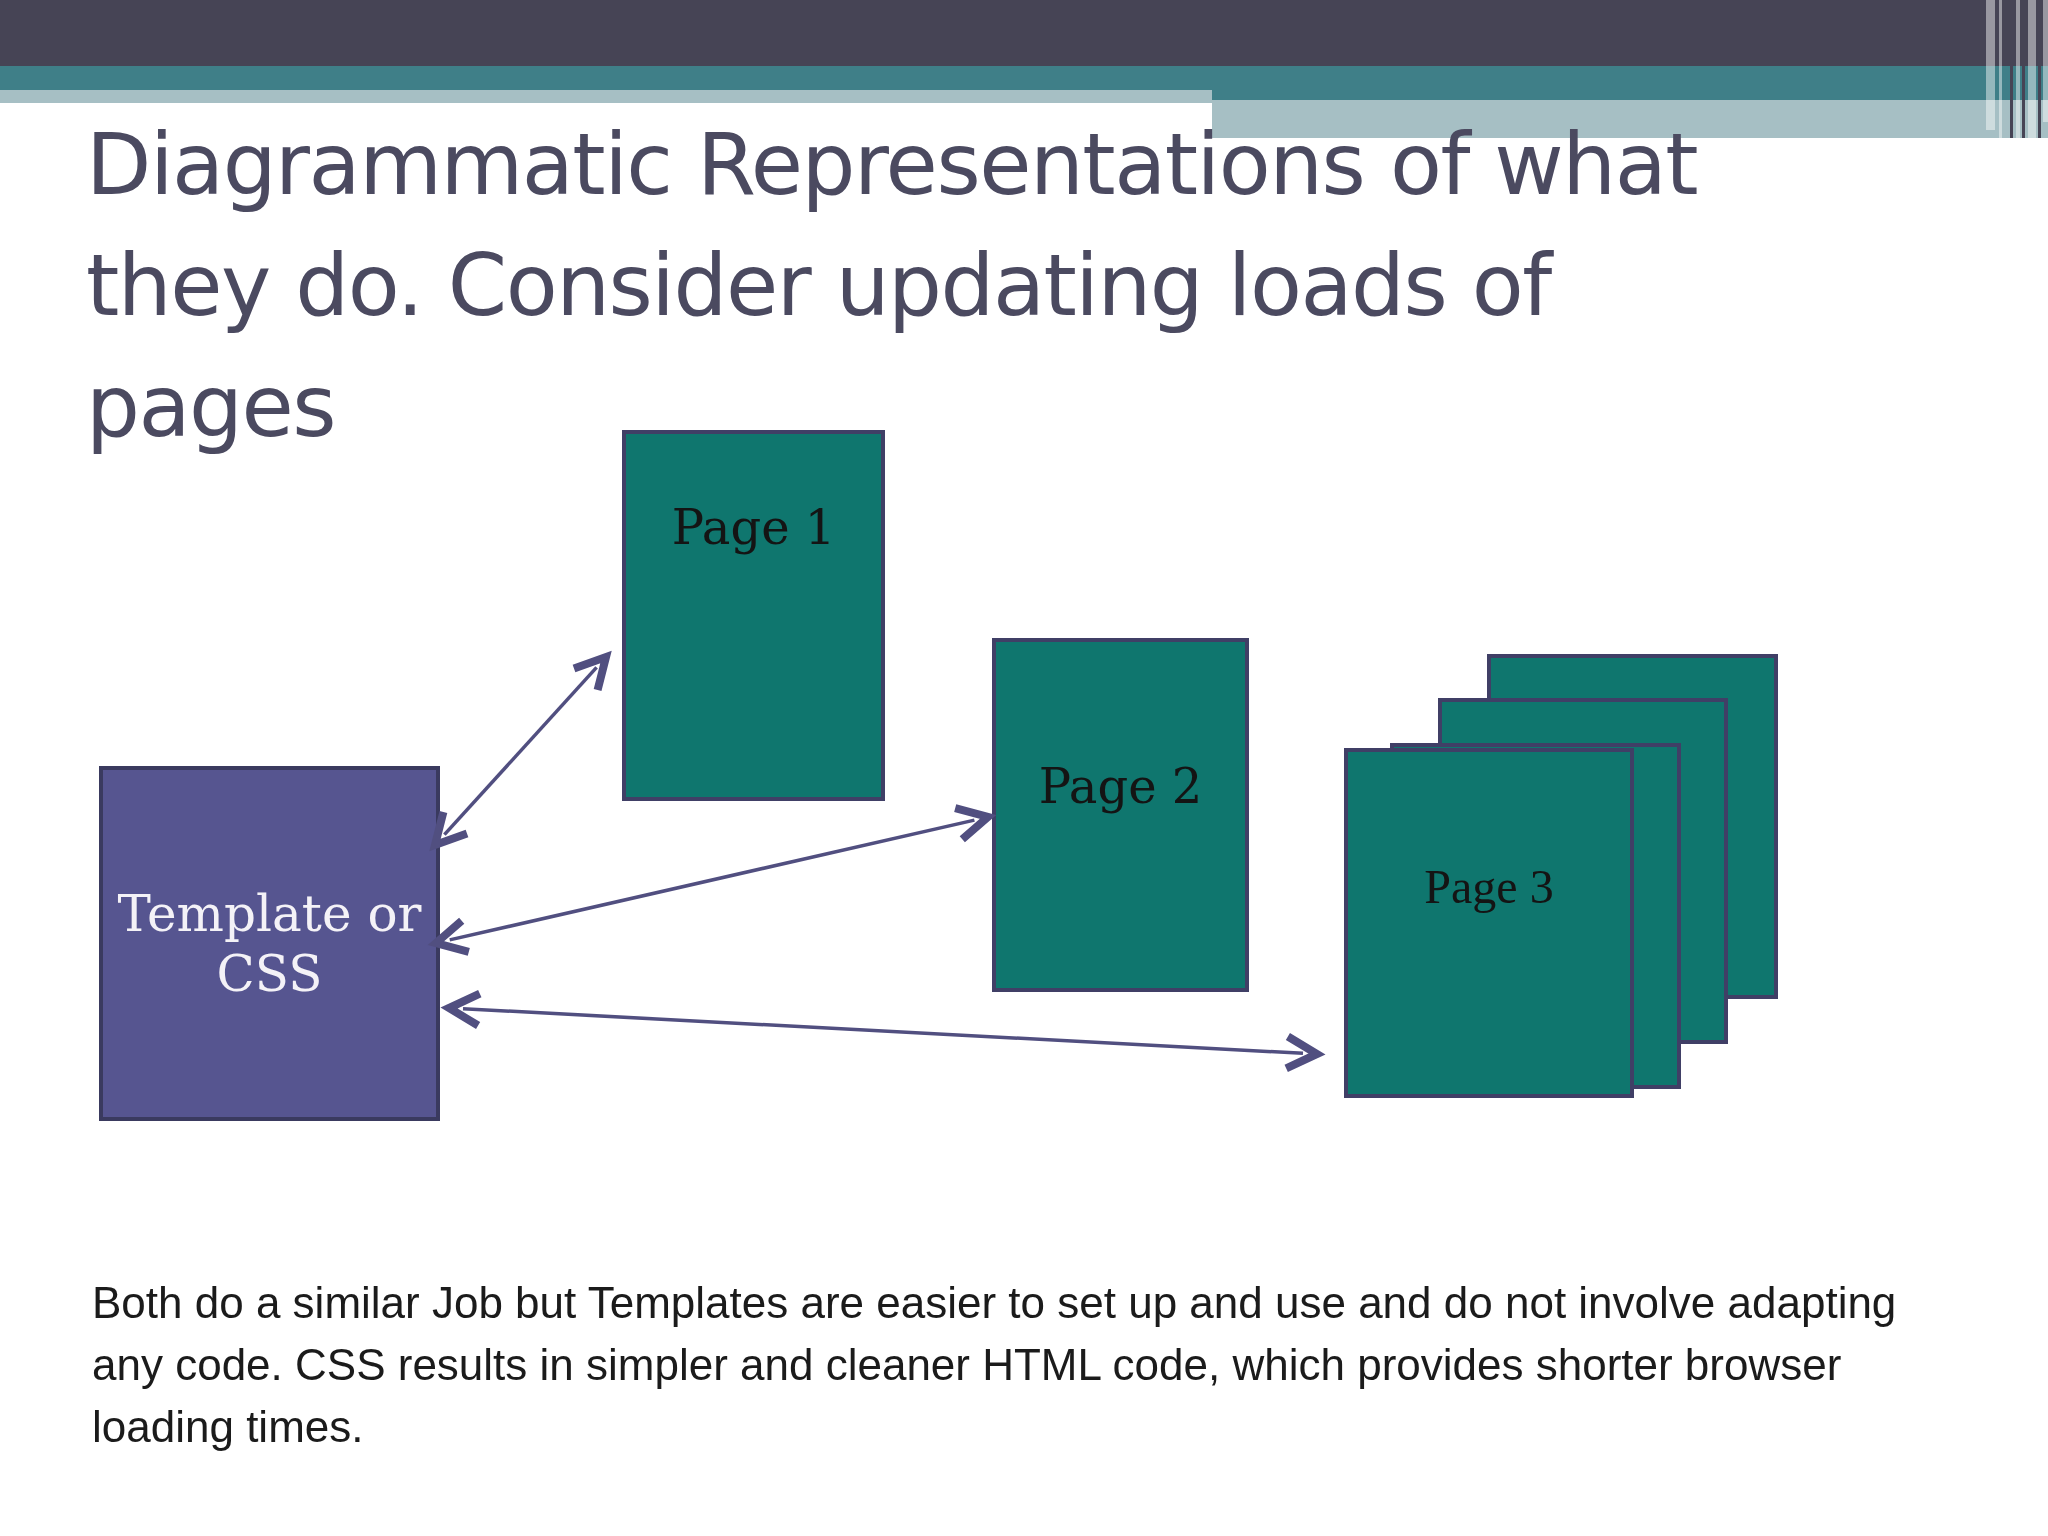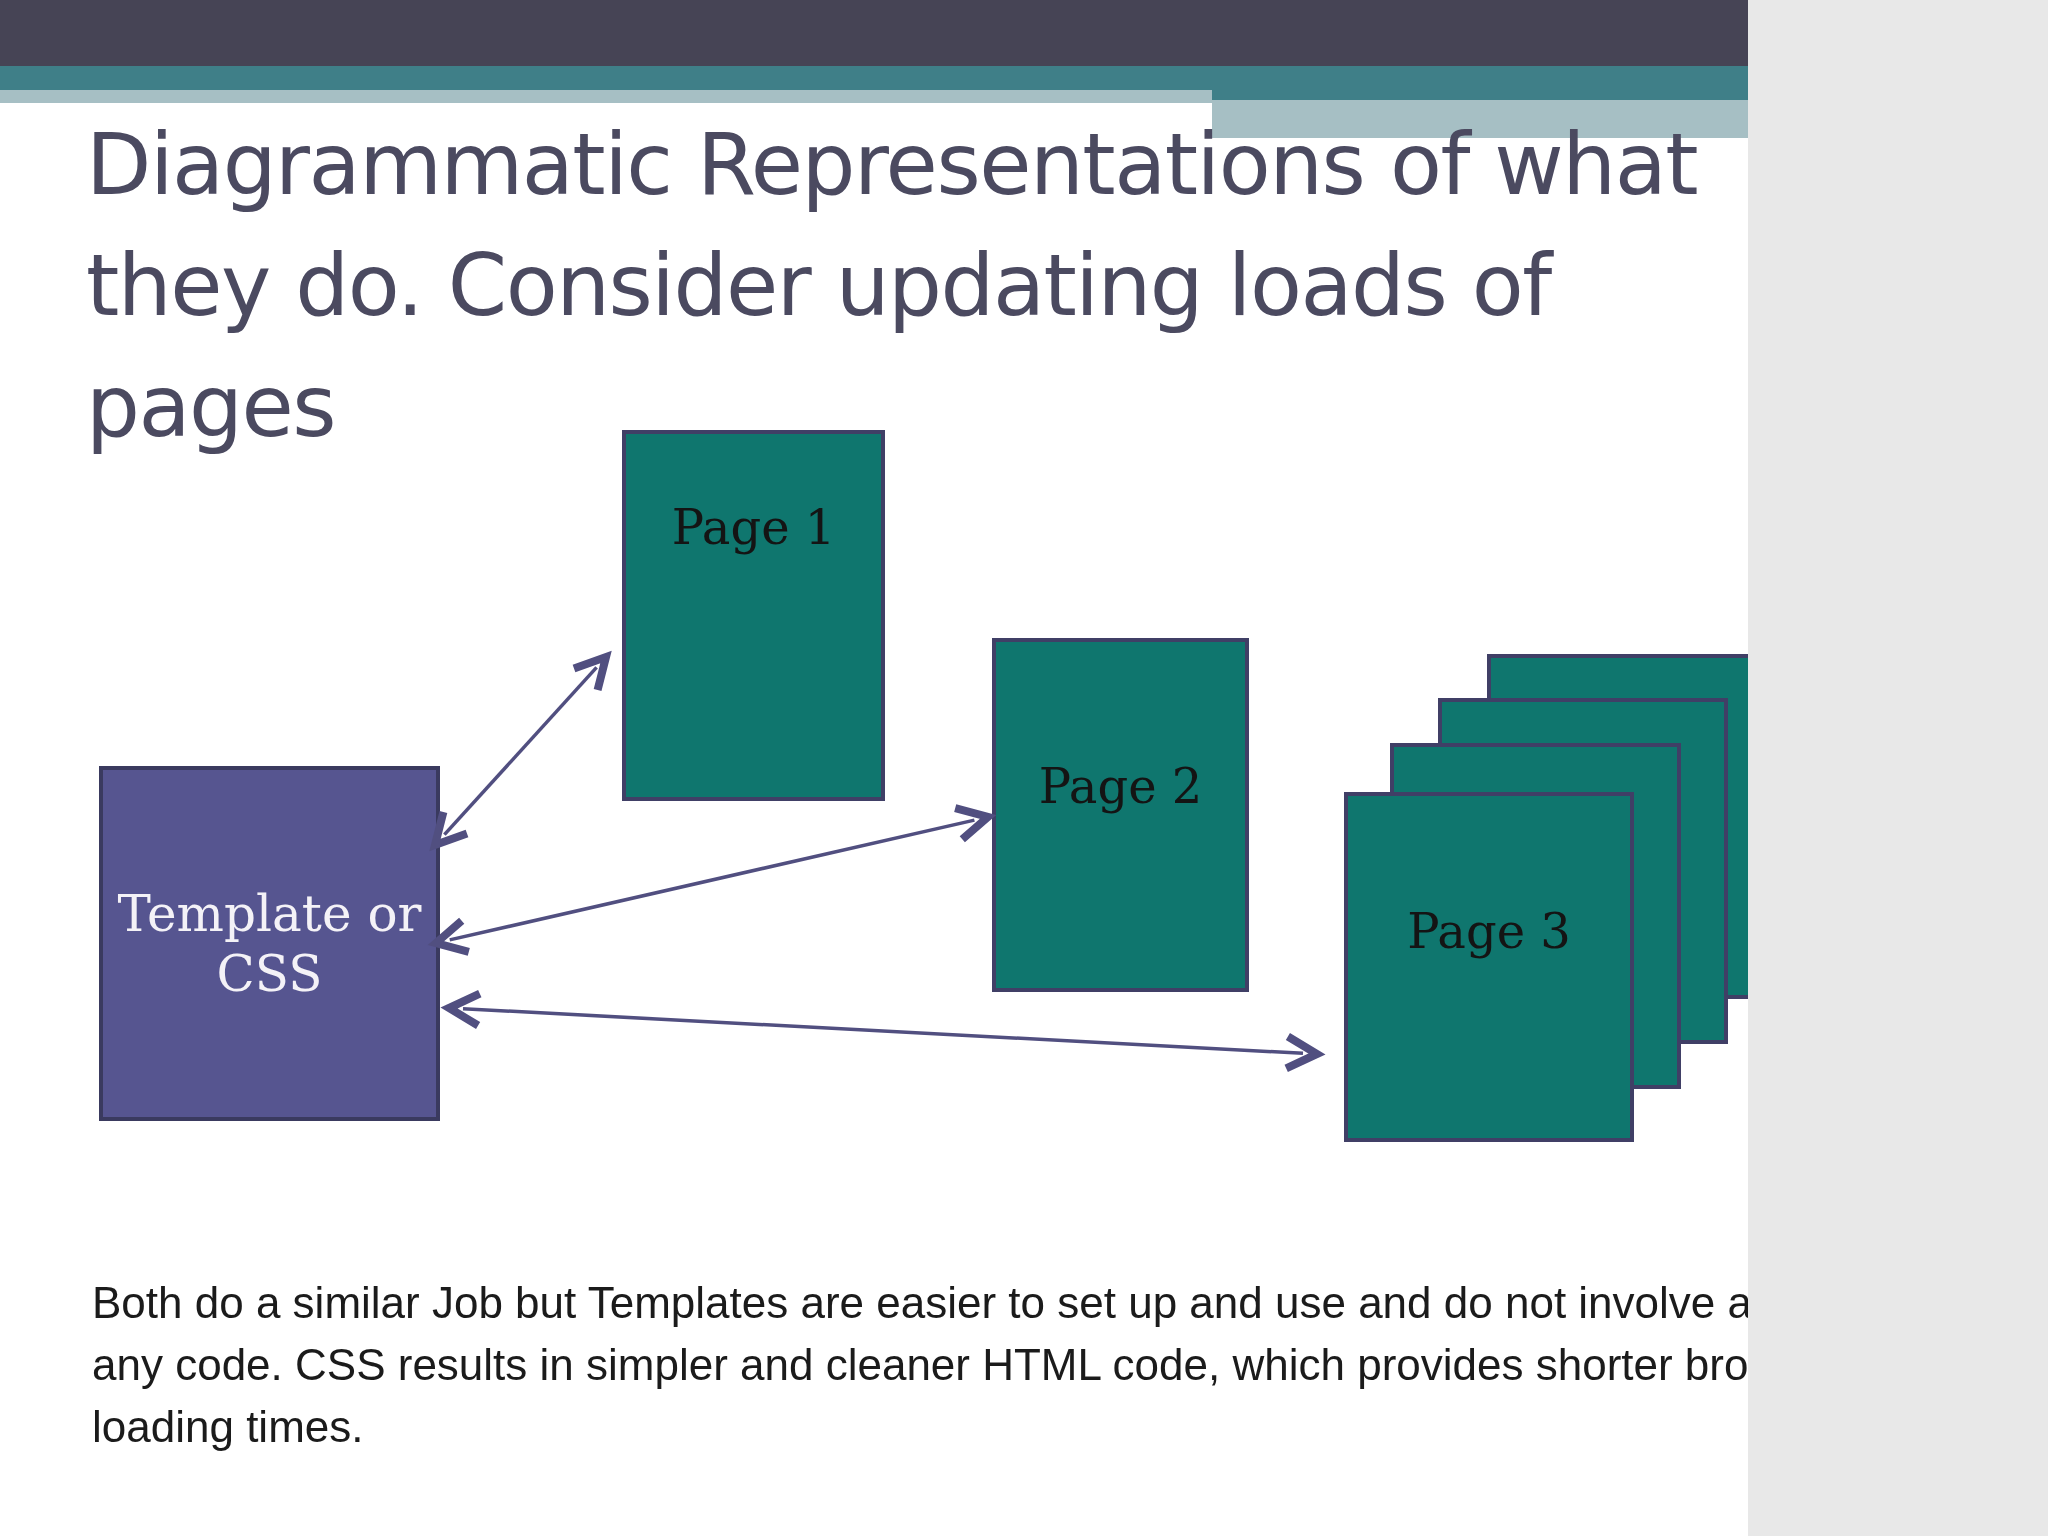--- a/index.html
+++ b/index.html
@@ -1,19 +1,19 @@
 <!DOCTYPE html>
 <html><head>
 <meta charset="utf-8">
 <style>
   * { margin: 0; padding: 0; box-sizing: border-box; }
   html, body { background: #e8e8e8; }
   .slide {
     position: relative;
-    width: 1748px;
+    width: 2048px;
     height: 1536px;
     background: #ffffff;
     overflow: hidden;
     font-family: "DejaVu Sans", sans-serif;
   }
 
   
   .bar-dark   { position:absolute; left:0; top:0;  width:2048px; height:66px;  background:#464455; }
   .bar-teal   { position:absolute; left:0; top:66px; width:2048px; height:34px; background:#3f7f88; }
   .bar-light-left  { position:absolute; left:0;      top:90px;  width:1212px; height:13px; background:#a6bfc4; }
@@ -38,21 +38,21 @@
     display:flex; flex-direction:column; align-items:center; justify-content:center;
     color:#f4f2f7; font-family:"DejaVu Serif", serif;
     font-size:50px; line-height:60px; text-align:center;margin-left:37px;
   }
   .page-box { font-family:"DejaVu Serif", serif; font-size:48px; line-height:60px; color:#141414; text-align:center; }
   .page1 { left:622px;  top:430px; width:263px; height:371px; padding-top:63px; }
   .page2 { left:992px;  top:638px; width:257px; height:354px; padding-top:114px; }
   .sheet-back  { left:1487px; top:654px; width:291px; height:345px; }
   .sheet-2     { left:1438px; top:698px; width:290px; height:346px; }
   .sheet-3     { left:1390px; top:743px; width:291px; height:346px; }
-  .sheet-front { left:1344px; top:792px; width:290px; height:350px; padding-top:105px; }
+  .sheet-front { left:1344px; top:748px; width:290px; height:350px; padding-top:105px;font-family:Liberation Serif, serif; }
 
   .arrows { position:absolute; left:0; top:0; width:2048px; height:1536px; pointer-events:none; }
   .arrows .ln  { stroke:#514f80; stroke-width:3.5; fill:none; }
   .arrows .hd  { stroke:#514f80; stroke-width:8;   fill:none; stroke-linecap:butt; stroke-linejoin:miter; }
 
   
   .footer {
     position:absolute; left:92px; top:1272px; width:1856px;
     font-size:44px; line-height:62px; color:#1b1b1b;
   }

